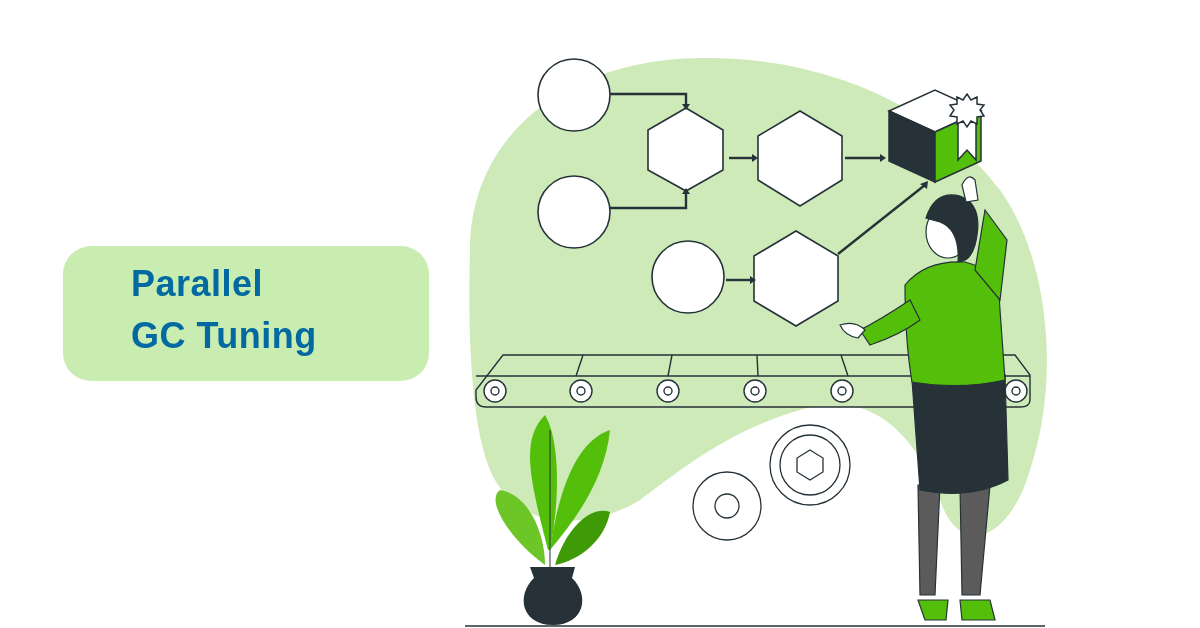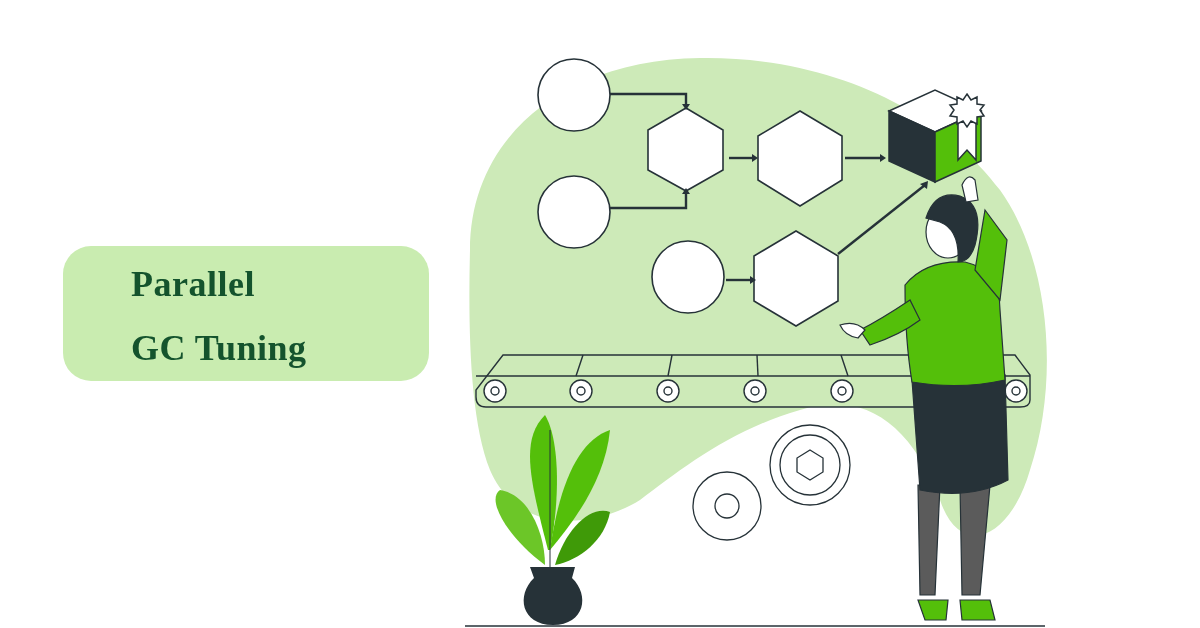--- a/index.html
+++ b/index.html
@@ -2,25 +2,25 @@
 <html><head>
 <meta charset="utf-8">
 <style>
   html, body { margin: 0; padding: 0; background: #ffffff; }
   body { width: 1200px; height: 628px; position: relative; overflow: hidden; font-family: "DejaVu Sans", sans-serif; }
   .title-card {
     position: absolute; left: 63px; top: 246px; width: 366px; height: 135px;
     background: #c9ecb0; border-radius: 28px;
   }
   .title-card .line {
-    position: absolute; left: 68px; color: #14532d; font-weight: bold;
-    font-family: Liberation Serif, serif; font-size: 36px; letter-spacing: 0.5px; line-height: 1;
+    position: absolute; left: 68px; color: #0369a1; font-weight: bold;
+    font-family: Liberation Sans, sans-serif; font-size: 36px; letter-spacing: 0.5px; line-height: 1;
   }
   .title-card .l1 { top: 20px; }
-  .title-card .l2 { top: 84px; text-align: center; }
+  .title-card .l2 { top: 72px; text-align: center; }
   svg.illus { position: absolute; left: 0; top: 0; }
 </style>
 </head>
 <body>
 
 <div class="title-card">
   <div class="line l1">Parallel</div>
   <div class="line l2">GC Tuning</div>
 </div>
 

